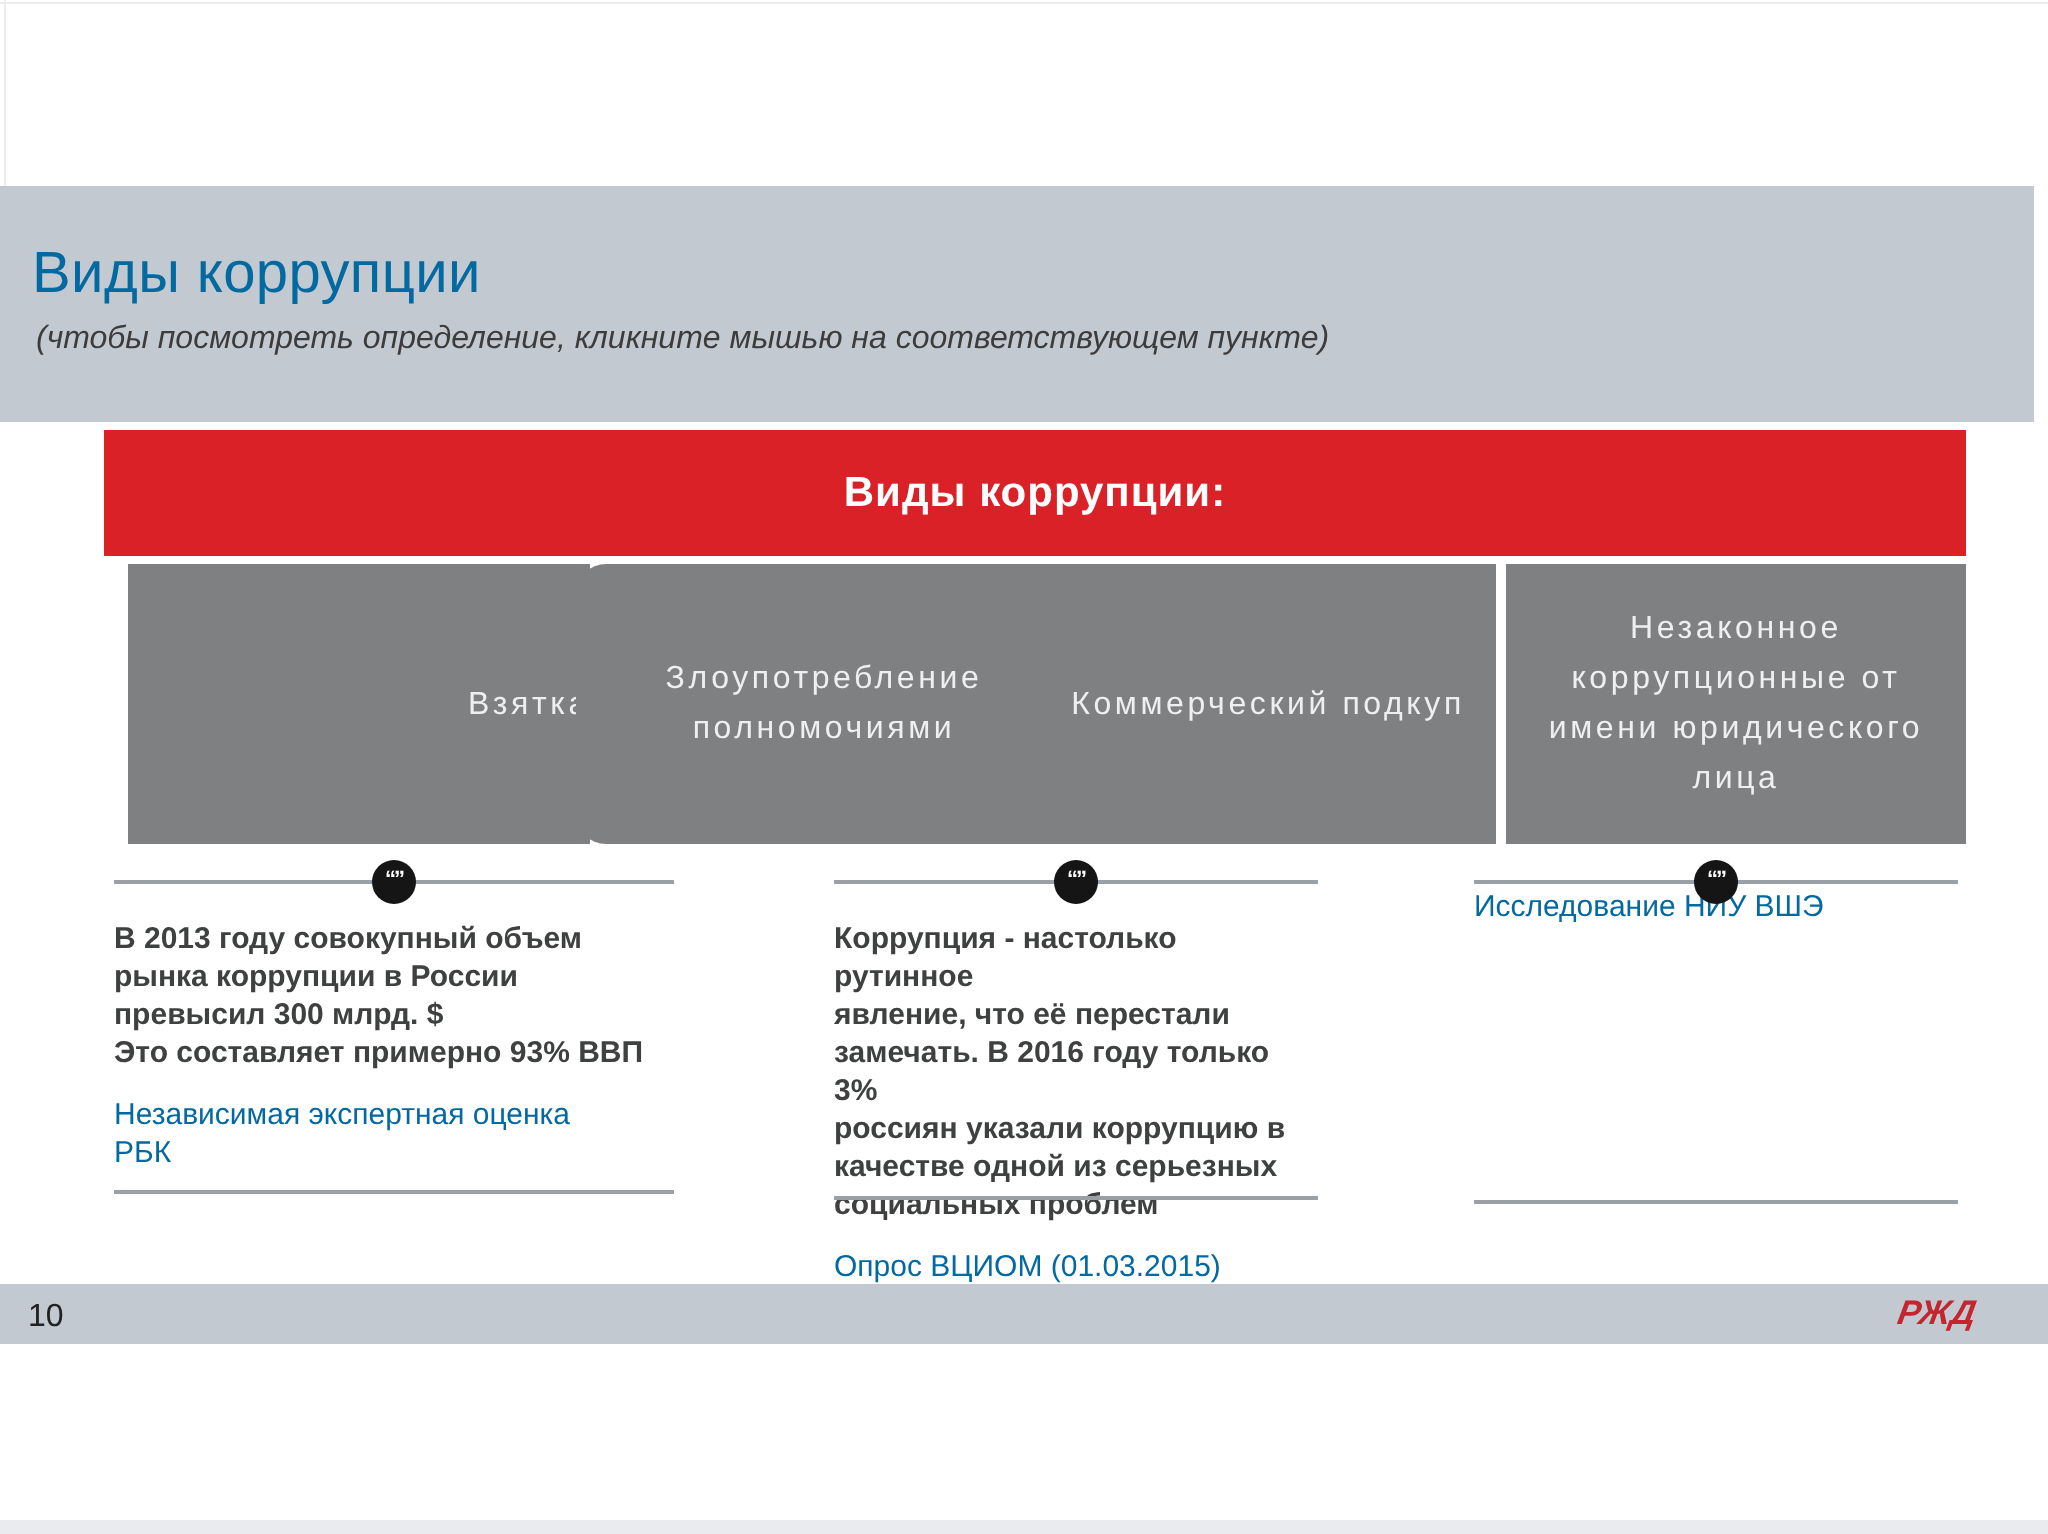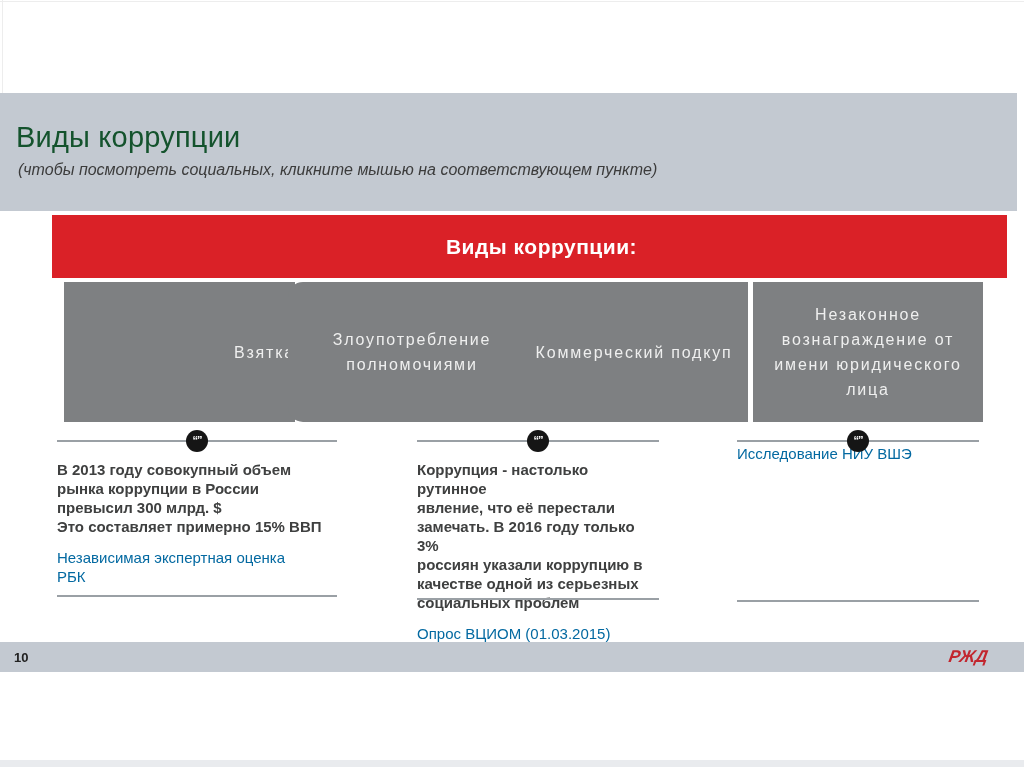--- a/index.html
+++ b/index.html
@@ -4,27 +4,27 @@
 <style>
   html,body{margin:0;padding:0;background:#fff;}
   .slide{position:relative;width:1024px;height:767px;background:#ffffff;overflow:hidden;
          font-family:"Liberation Sans","DejaVu Sans",sans-serif;}
   .top-border{position:absolute;left:0;top:1px;width:1024px;height:1px;background:#ededed;}
   .left-border{position:absolute;left:2px;top:0;width:1px;height:93px;background:#ededed;}
 
   
   .title-band{position:absolute;left:0;top:93px;width:1017px;height:118px;background:#c3c9d1;}
   .title-band h1{margin:0;position:absolute;left:16px;top:28px;font-size:29px;font-weight:400;
-                 color:#14532d;letter-spacing:0.2px;}
+                 color:#0369a1;letter-spacing:0.2px;}
   .subtitle{margin:0;position:absolute;left:18px;top:68px;font-size:16px;font-style:italic;
             color:#3c3c3c;}
 
   
   .banner{position:absolute;left:52px;top:215px;width:931px;height:63px;background:#da2127;
-          display:flex;align-items:center;justify-content:center;padding-left:24px;}
+          display:flex;align-items:center;justify-content:center;}
   .banner span{color:#ffffff;font-size:21px;font-weight:700;letter-spacing:0.5px;}
 
   
   .box{position:absolute;top:282px;height:140px;background:#7e8082;display:flex;
        align-items:center;justify-content:center;text-align:center;cursor:pointer;}
   .box span{color:#efefef;font-size:16px;letter-spacing:1.8px;line-height:25px;white-space:pre-line;}
   .box1{left:64px;width:231px;justify-content:flex-end;}
   .box2{left:288px;width:248px;border-radius:15px;}
   .box3{left:520px;width:228px;}
   .box4{left:753px;width:230px;}
@@ -39,65 +39,65 @@
   .q1 .rule-bottom{top:163px;} .q2 .rule-bottom{top:166px;} .q3 .rule-bottom{top:168px;}
   .qcircle{position:absolute;left:50%;top:-2px;width:22px;height:22px;margin-left:-11px;
            background:#151515;border-radius:50%;color:#ffffff;font-size:11px;font-weight:700;
            text-align:center;line-height:21px;letter-spacing:-1px;}
   .qtext{margin:28px 0 0 0;font-size:15px;font-weight:700;color:#3f4040;line-height:19px;
          white-space:pre-line;}
   .qsource{margin:12px 0 0 0;font-size:15px;color:#0369a1;line-height:19px;white-space:pre-line;}
 
   
   .bottom-bar{position:absolute;left:0;top:642px;width:1024px;height:30px;background:#c3c9d1;}
-  .pagenum{position:absolute;left:14px;top:8px;font-size:13px;font-weight:700;color:#222;}
+  .pagenum{position:absolute;left:14px;top:8px;font-size:16px;font-weight:400;color:#222;}
   .logo{position:absolute;right:36px;top:5px;font-size:17px;font-weight:700;font-style:italic;
         color:#c2262e;transform:skewX(-10deg);letter-spacing:0;}
   .footer-strip{position:absolute;left:0;top:760px;width:1024px;height:7px;background:#e9ebee;}
 </style>
 </head>
 <body>
 
 <div class="slide">
   <div class="top-border"></div>
   <div class="left-border"></div>
 
   <header class="title-band">
     <h1>Виды коррупции</h1>
-    <p class="subtitle">(чтобы посмотреть социальных, кликните мышью на соответствующем пункте)</p>
+    <p class="subtitle">(чтобы посмотреть определение, кликните мышью на соответствующем пункте)</p>
   </header>
 
   <div class="banner">
     <span>Виды коррупции:</span>
   </div>
 
   <div class="box box1">
     <span>Взятка</span>
   </div>
   <div class="box box2">
     <span>Злоупотребление
 полномочиями</span>
   </div>
   <div class="box box3">
     <span>Коммерческий подкуп</span>
   </div>
   <div class="box box4">
     <span>Незаконное
-вознаграждение от
+коррупционные от
 имени юридического
 лица</span>
   </div>
 
   <section class="quote q1">
     <div class="rule rule-top"></div>
     <div class="qcircle">“”</div>
     <p class="qtext">В 2013 году совокупный объем
 рынка коррупции в России
 превысил 300 млрд. $
-Это составляет примерно 15% ВВП</p>
+Это составляет примерно 93% ВВП</p>
     <p class="qsource">Независимая экспертная оценка
 РБК</p>
     <div class="rule rule-bottom"></div>
   </section>
 
   <section class="quote q2">
     <div class="rule rule-top"></div>
     <div class="qcircle">“”</div>
     <p class="qtext">Коррупция - настолько рутинное
 явление, что её перестали

